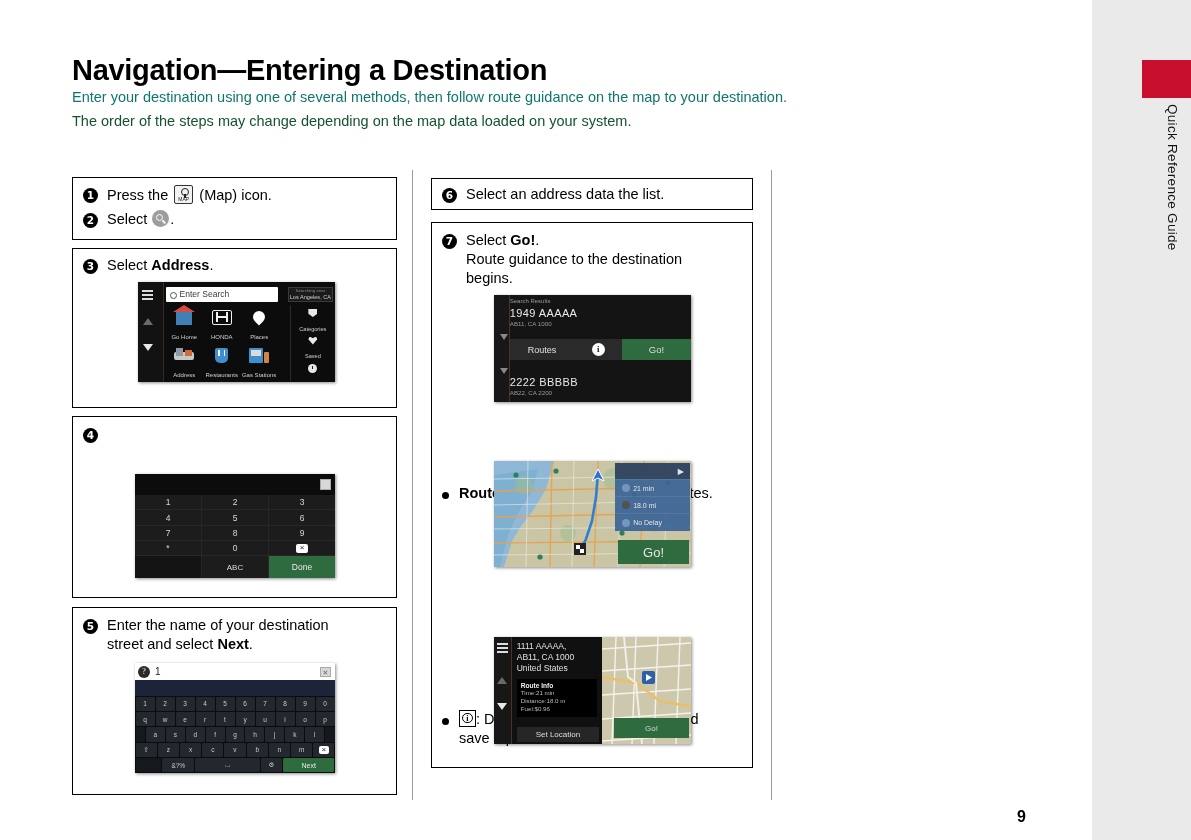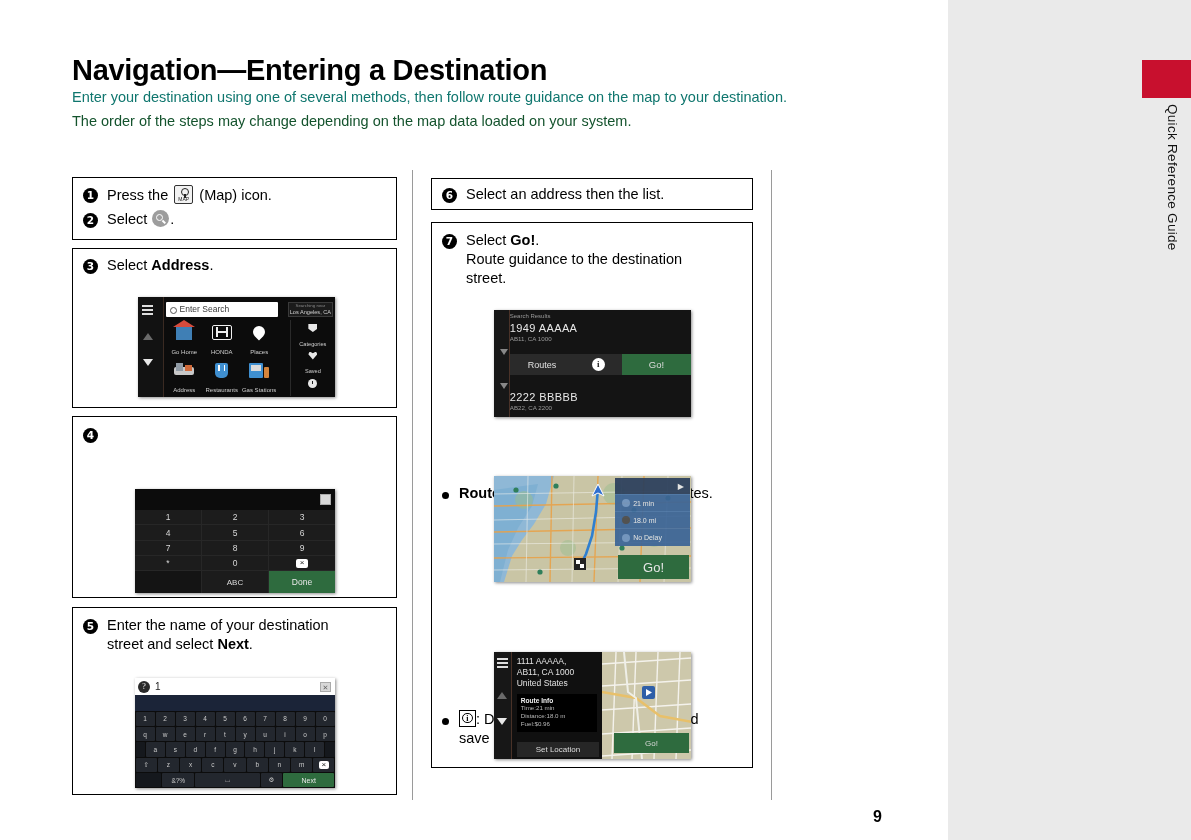--- a/index.html
+++ b/index.html
@@ -6,21 +6,21 @@
   body {
     width: 1191px; height: 840px;
     background: #eaeaea;
     font-family: "Liberation Sans", sans-serif;
     position: relative;
     overflow: hidden;
   }
   .page {
     position: absolute;
     left: 0; top: 0;
-    width: 948px; height: 840px;
+    width: 1092px; height: 840px;
     background: #ffffff;
   }
   
   .tab-strip {
     position: absolute;
     right: 0; top: 0;
     width: 55px; height: 840px;
     background: #eaeaea;
   }
   .tab-block {
@@ -182,21 +182,20 @@
     font-weight: bold;
     line-height: 10px;
     text-align: center;
     font-family: "Liberation Serif", serif;
   }
   
   .shot {
     position: absolute;
     background: #0c0c0c;
     overflow: hidden;
-    margin-top: 15px;
   }
   .shot-shadow { box-shadow: 1px 1px 3px rgba(0,0,0,0.45); }
 
   
   .nm-rail {
     position: absolute; left: 0; top: 0;
     width: 13%; height: 100%;
     background: #121212;
     border-right: 1px solid #3a2a22;
   }
@@ -618,31 +617,31 @@
           <div class="kb-key">⚙</div>
           <div class="kb-key next">Next</div>
         </div>
       </div>
     </div>
   </div>
 
   <div class="box" style="left:431px; top:178px; width:322px; height:32px;">
     <div class="step-row" style="padding-top:6px;">
       <div class="bullet-num">6</div>
-      <div class="step-text">Select an address then the list.</div>
+      <div class="step-text">Select an address data the list.</div>
     </div>
   </div>
 
   <div class="box" style="left:431px; top:222px; width:322px; height:546px;">
     <div class="step-row" style="padding-top:8px;">
       <div class="bullet-num">7</div>
       <div class="step-text">
         <span>Select </span><b>Go!</b><span>.</span><br>
         <span>Route guidance to the destination</span><br>
-        <span>street.</span>
+        <span>begins.</span>
       </div>
     </div>
 
     <div class="shot shot-shadow" style="left:62px; top:72px; width:197px; height:107px; background:#141414;">
       <div class="rl-rail">
         <div class="rl-arrow rl-a1"></div>
         <div class="rl-arrow rl-a2"></div>
       </div>
       <div class="rl-head">Search Results</div>
       <div class="rl-item1">

